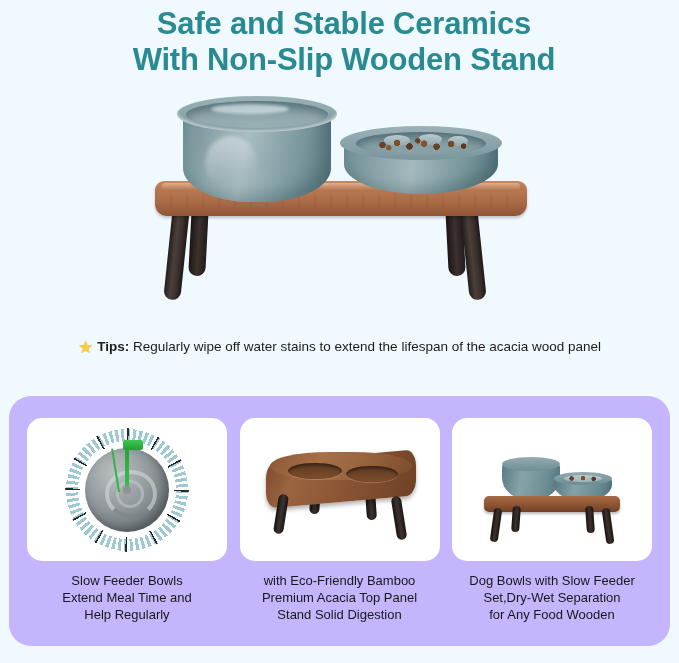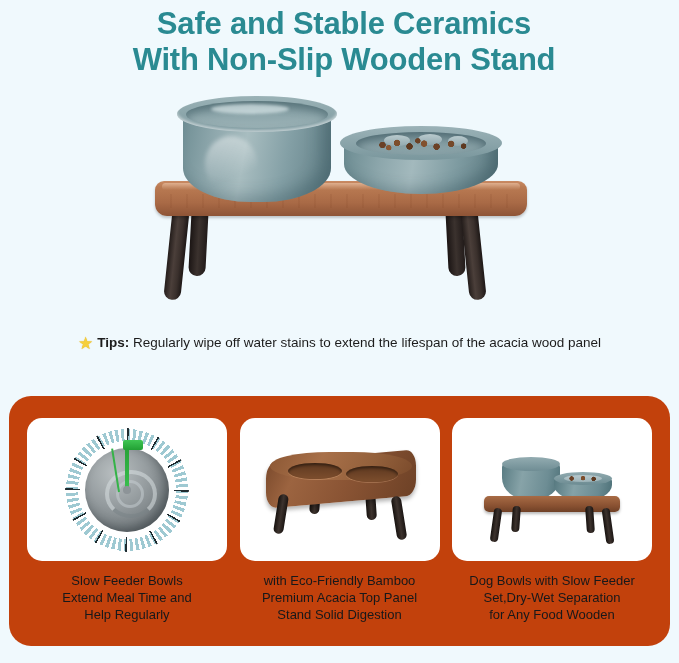--- a/index.html
+++ b/index.html
@@ -218,40 +218,40 @@
       radial-gradient(circle at 46% 20%, #6b4126 0 2.5px, transparent 3px);
   }
 
   
   .tips {
     width: 100%;
     text-align: center;
     margin-top: 4px;
     font-size: 13.5px;
     color: #1c1c1c;
-    line-height: 16px;
+    line-height: 24px;
     white-space: nowrap;
   }
   .tips .star {
     color: #f5cf3d;
     font-size: 17px;
     vertical-align: -2px;
     margin-right: 4px;
     text-shadow: 0 0 1px #d9a400;
   }
   .tips .label { font-weight: bold; }
 
   
   .panel {
     position: absolute;
     left: 9px;
     top: 396px;
     width: 661px;
     height: 250px;
-    background: #c2410c;
+    background: #c4b5fd;
     border-radius: 22px;
     box-sizing: border-box;
     padding: 22px 18px 0 18px;
   }
   .cards {
     display: flex;
     justify-content: space-between;
   }
   .card-col {
     width: 200px;

